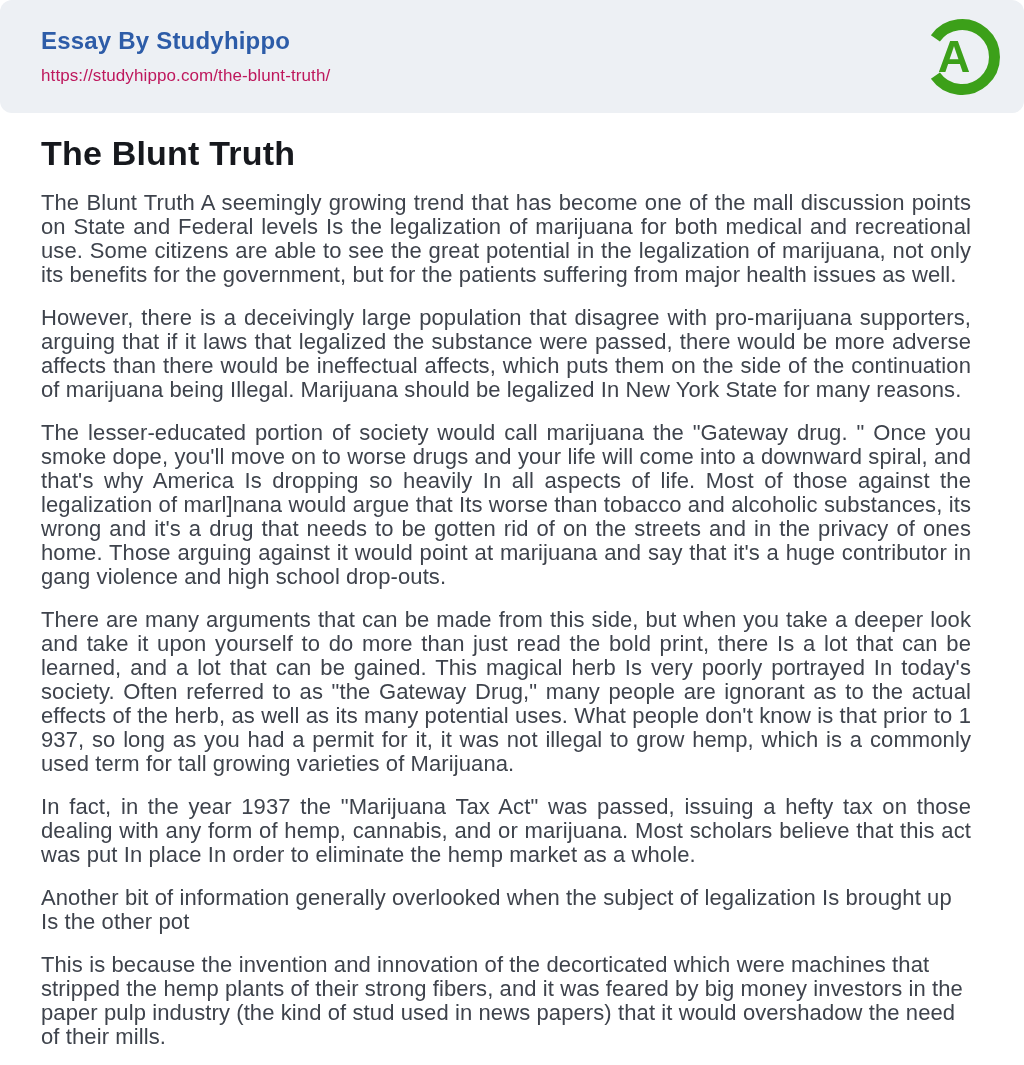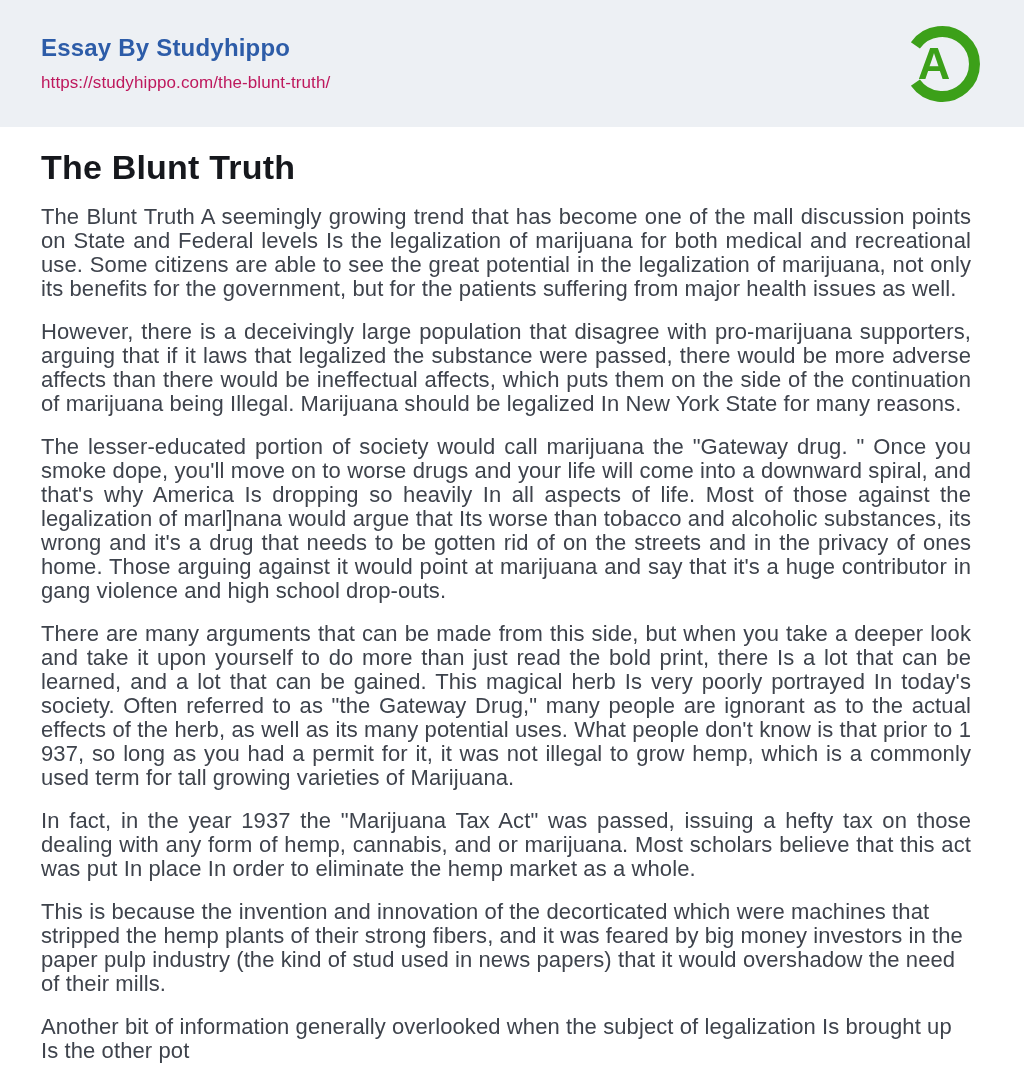--- a/index.html
+++ b/index.html
@@ -10,26 +10,27 @@
     background: #ffffff;
     font-family: "Liberation Sans", sans-serif;
     overflow: hidden;
   }
   .page {
     width: 1024px;
     height: 1065px;
     background: #ffffff;
   }
   .header {
-    height: 127px;
+    height: 113px;
     background: #edf0f4;
     display: flex;
     justify-content: space-between;
     align-items: center;
-    padding: 0 36px 0 41px;
+    padding: 0 16px 0 41px;
+    border-radius: 12px;
   }
   .header-text { display: flex; flex-direction: column; }
   .site-title {
     font-size: 24px;
     font-weight: bold;
     color: #2d5ca8;
     letter-spacing: 0.2px;
   }
   .essay-url {
     margin-top: 11px;
@@ -79,18 +80,18 @@
   </header>
 
   <main class="content">
     <h1 class="essay-title">The Blunt Truth</h1>
     <div id="paragraphs">
         <p class="para justify">The Blunt Truth A seemingly growing trend that has become one of the mall discussion points on State and Federal levels Is the legalization of marijuana for both medical and recreational use. Some citizens are able to see the great potential in the legalization of marijuana, not only its benefits for the government, but for the patients suffering from major health issues as well.</p>
         <p class="para justify">However, there is a deceivingly large population that disagree with pro-marijuana supporters, arguing that if it laws that legalized the substance were passed, there would be more adverse affects than there would be ineffectual affects, which puts them on the side of the continuation of marijuana being Illegal. Marijuana should be legalized In New York State for many reasons.</p>
         <p class="para justify">The lesser-educated portion of society would call marijuana the "Gateway drug. " Once you smoke dope, you'll move on to worse drugs and your life will come into a downward spiral, and that's why America Is dropping so heavily In all aspects of life. Most of those against the legalization of marl]nana would argue that Its worse than tobacco and alcoholic substances, its wrong and it's a drug that needs to be gotten rid of on the streets and in the privacy of ones home. Those arguing against it would point at marijuana and say that it's a huge contributor in gang violence and high school drop-outs.</p>
         <p class="para justify">There are many arguments that can be made from this side, but when you take a deeper look and take it upon yourself to do more than just read the bold print, there Is a lot that can be learned, and a lot that can be gained. This magical herb Is very poorly portrayed In today's society. Often referred to as "the Gateway Drug," many people are ignorant as to the actual effects of the herb, as well as its many potential uses. What people don't know is that prior to 1 937, so long as you had a permit for it, it was not illegal to grow hemp, which is a commonly used term for tall growing varieties of Marijuana.</p>
         <p class="para justify">In fact, in the year 1937 the "Marijuana Tax Act" was passed, issuing a hefty tax on those dealing with any form of hemp, cannabis, and or marijuana. Most scholars believe that this act was put In place In order to eliminate the hemp market as a whole.</p>
+        <p class="para left">Another bit of information generally overlooked when the subject of legalization Is brought up Is the other pot</p>
         <p class="para left">This is because the invention and innovation of the decorticated which were machines that stripped the hemp plants of their strong fibers, and it was feared by big money investors in the paper pulp industry (the kind of stud used in news papers) that it would overshadow the need of their mills.</p>
-        <p class="para left">Another bit of information generally overlooked when the subject of legalization Is brought up Is the other pot</p>
       </div>
   </main>
 
 </div>
 
 </body></html>

